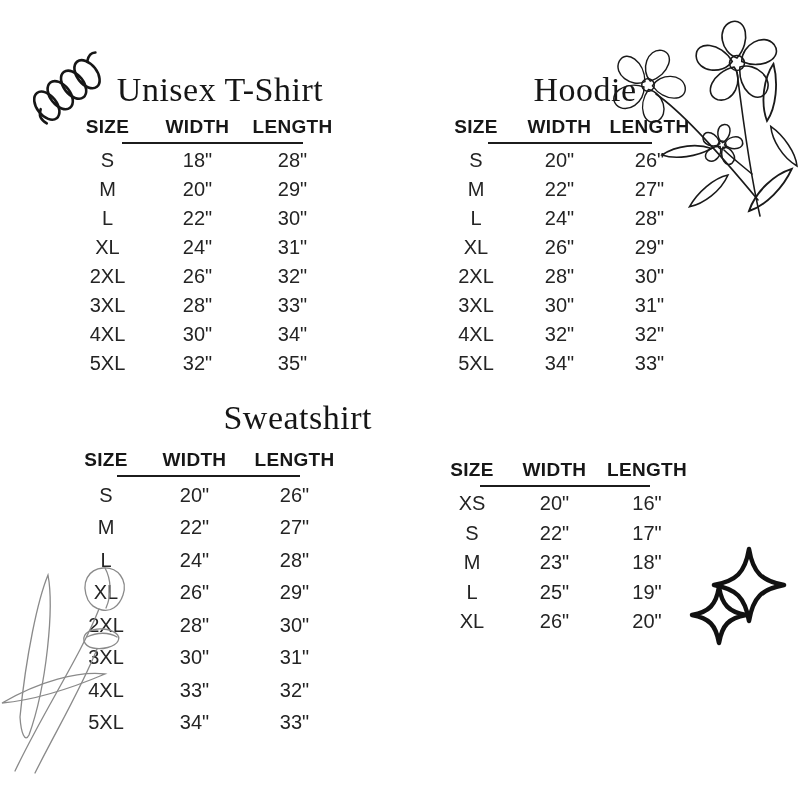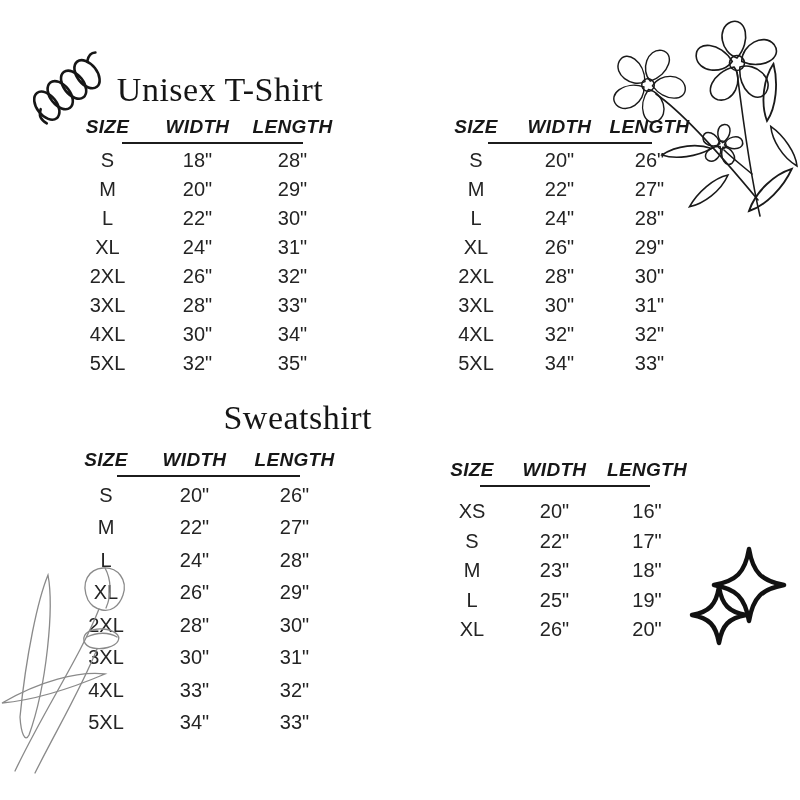--- a/index.html
+++ b/index.html
@@ -14,38 +14,38 @@
     font-family:"Liberation Serif","DejaVu Serif",serif;
     font-size:34px;line-height:44px;font-weight:500;
     letter-spacing:0.5px;color:#161616;white-space:nowrap;
   }
   .size-table{position:absolute;}
   .thead{
     display:grid;grid-template-columns:var(--cols);
     height:30px;align-items:center;
     font-weight:700;font-size:19px;letter-spacing:0.3px;
     color:#171717;
-    font-style:italic;
   }
   .thead span{text-align:center;}
   .rule{height:0;border-top:2px solid #1c1c1c;}
   .trow{
     display:grid;grid-template-columns:var(--cols);
     height:var(--rh);align-items:center;
     font-size:20px;color:#242424;
   }
   .trow span{text-align:center;}
   .deco{position:absolute;pointer-events:none;}
 </style>
 </head>
 <body>
 
 <div class="canvas">
 
   <div class="chart-title" style="left:70px;top:68px;">Unisex T-Shirt</div>
+  <div class="chart-title" style="left:435px;top:68px;">Hoodie</div>
   <div class="chart-title" style="left:72px;top:396px;text-align:right;">Sweatshirt</div>
 
   <div class="size-table" style="left:70px;top:112px;--cols:75px 105px 85px;--rh:29px;">
     <div class="thead">
       <span>SIZE</span>
       <span>WIDTH</span>
       <span>LENGTH</span>
     </div>
     <div class="rule" style="margin-left:52px;width:181px;"></div>
     <div class="trows" style="margin-top:2px;">
@@ -218,21 +218,21 @@
       </div>
   </div>
 
   <div class="size-table" style="left:437px;top:455px;--cols:70px 95px 90px;--rh:29.5px;">
     <div class="thead">
       <span>SIZE</span>
       <span>WIDTH</span>
       <span>LENGTH</span>
     </div>
     <div class="rule" style="margin-left:43px;width:170px;"></div>
-    <div class="trows" style="margin-top:10px;">
+    <div class="trows" style="margin-top:2px;">
 
         <div class="trow">
           <span>XS</span>
           <span>20"</span>
           <span>16"</span>
         </div>
 
         <div class="trow">
           <span>S</span>
           <span>22"</span>

